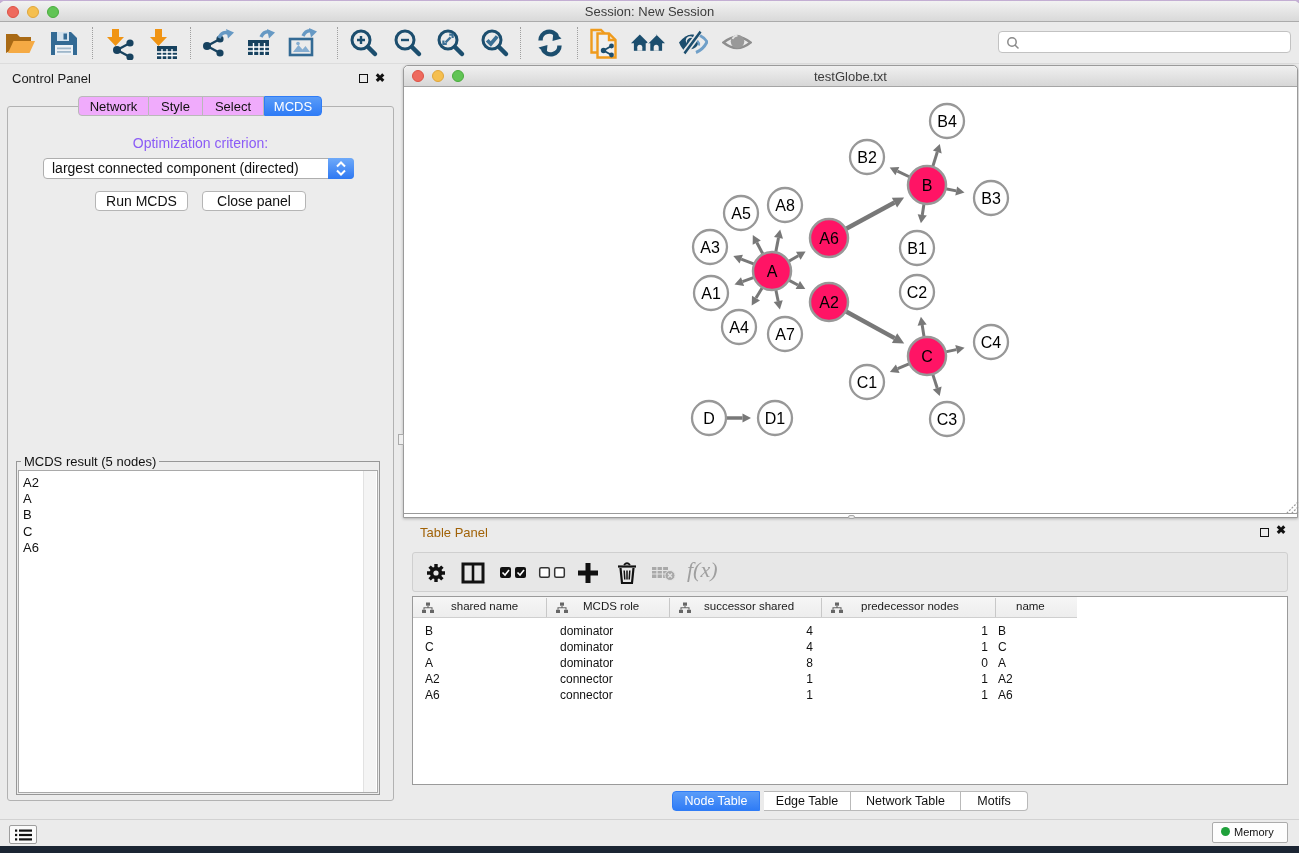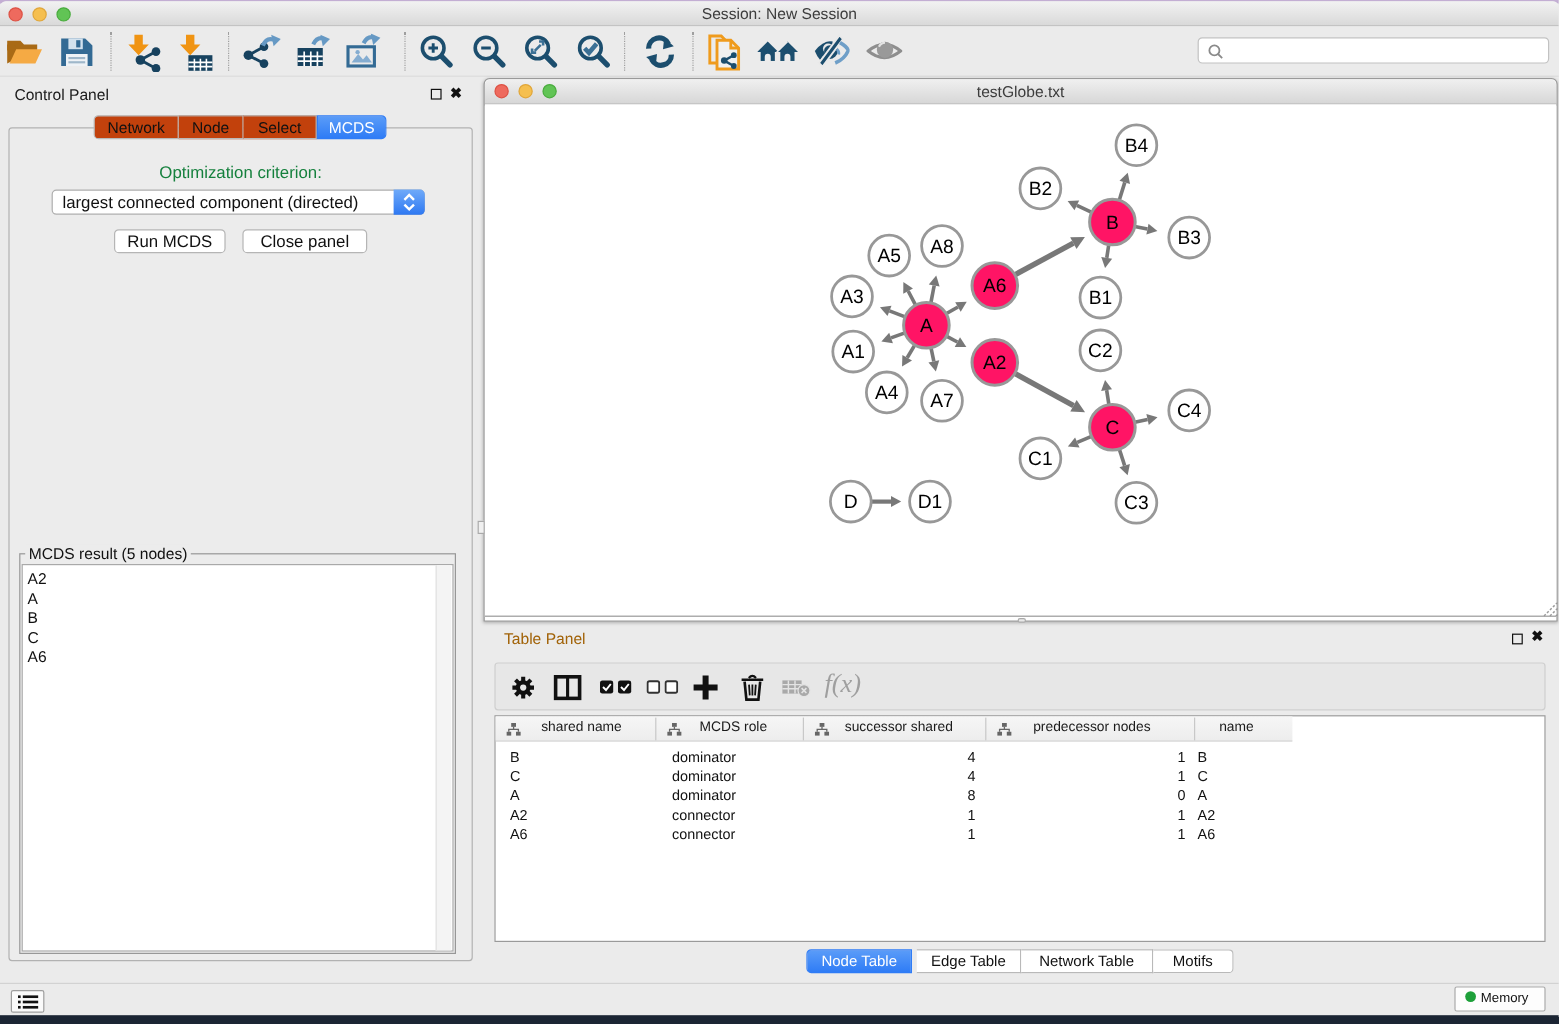--- a/index.html
+++ b/index.html
@@ -11,23 +11,23 @@
 #title{width:100%;text-align:center;top:4px;font-size:13px;color:#3c3c3c}
 #toolbar{left:0;top:22px;width:1299px;height:42px;background:#ebebeb;border-bottom:1px solid #dcdcdc}
 .sep{top:27px;width:1px;height:32px;border-left:1px dotted #9f9f9f}
 .ic{top:28px}
 #search{left:998px;top:31px;width:293px;height:22px;background:#fff;border:1px solid #c2c2c2;border-radius:4px}
 
 #cp-title{left:12px;top:71px;font-size:13px;color:#1a1a1a}
 #cp-float{left:359px;top:74px;width:9px;height:9px;border:1.5px solid #111}
 #cp-close{left:375px;top:71px;font-size:12px;font-weight:bold;color:#111}
 #cp-border{left:7px;top:106px;width:387px;height:695px;border:1px solid #b2b2b2;border-radius:3px;background:#ececec}
-.tab{top:96px;height:20px;background:#c2410c;border:1px solid #b9b9b9;font-size:13px;text-align:center;line-height:19px;color:#111}
+.tab{top:96px;height:20px;background:#f0abfc;border:1px solid #b9b9b9;font-size:13px;text-align:center;line-height:19px;color:#111}
 #tab-mcds{background:linear-gradient(#5a9cf8,#2f7cf6);color:#fff;border-color:#2f7cf6}
-#opt-label{left:7px;top:135px;width:387px;text-align:center;font-size:14px;color:#15803d}
+#opt-label{left:7px;top:135px;width:387px;text-align:center;font-size:14px;color:#8b5cf6}
 #combo{left:43px;top:158px;width:311px;height:21px;background:#fff;border:1px solid #aeaeae;border-radius:4px;font-size:14px;line-height:19px;color:#111;padding-left:8px}
 #combo-btn{left:328px;top:158px;width:26px;height:21px;background:linear-gradient(#6faaf9,#2e78f2);border-radius:0 4px 4px 0;color:#fff}
 .btn{top:191px;height:20px;background:#fff;border:1px solid #b5b5b5;border-radius:4px;font-size:14px;text-align:center;line-height:18px;color:#111}
 #grp-border{left:16px;top:461px;width:364px;height:334px;border:1px solid #979797}
 #grp-title{left:21px;top:454px;background:#ececec;padding:0 3px;font-size:13px;color:#111}
 #list{left:18px;top:470px;width:360px;height:323px;background:#fff;border:1px solid #a9a9a9}
 #list-sb{left:344px;top:0px;width:13px;height:321px;background:#f4f4f4;border-left:1px solid #e2e2e2}
 .li{left:4px;font-size:13px;color:#111}
 
 #nw{left:403px;top:65px;width:895px;height:453px;background:#fff;border:1px solid #9a9a9a;border-radius:5px 5px 0 0;box-shadow:0 1px 3px rgba(0,0,0,.25)}
@@ -181,21 +181,21 @@
 <svg class="abs" style="left:1006px;top:36px" width="14" height="14" viewBox="0 0 14 14">
  <circle cx="6" cy="6" r="4.2" fill="none" stroke="#8a8a8a" stroke-width="1.5"></circle>
  <path d="M9 9 L12.5 12.5" stroke="#8a8a8a" stroke-width="1.5"></path>
 </svg>
 
 <div class="abs" id="cp-title">Control Panel</div>
 <div class="abs" id="cp-float"></div>
 <div class="abs" id="cp-close">✖</div>
 <div class="abs" id="cp-border"></div>
 <div class="abs tab" style="left:78px;width:71px;border-radius:4px 0 0 4px">Network</div>
-<div class="abs tab" style="left:149px;width:54px;border-left:none">Node</div>
+<div class="abs tab" style="left:149px;width:54px;border-left:none">Style</div>
 <div class="abs tab" style="left:203px;width:61px;border-left:none">Select</div>
 <div class="abs tab" id="tab-mcds" style="left:264px;width:58px;border-radius:0 4px 4px 0">MCDS</div>
 <div class="abs" id="opt-label">Optimization criterion:</div>
 <div class="abs" id="combo">largest connected component (directed)</div>
 <div class="abs" id="combo-btn"><svg width="26" height="21" viewBox="0 0 26 21">
       <path d="M9 8.5 L13 4.5 L17 8.5 M9 12.5 L13 16.5 L17 12.5" stroke="#fff" stroke-width="2" fill="none"></path>
     </svg></div>
 <div class="abs btn" style="left:95px;width:93px">Run MCDS</div>
 <div class="abs btn" style="left:202px;width:104px">Close panel</div>
 <div class="abs" id="grp-border"></div>

